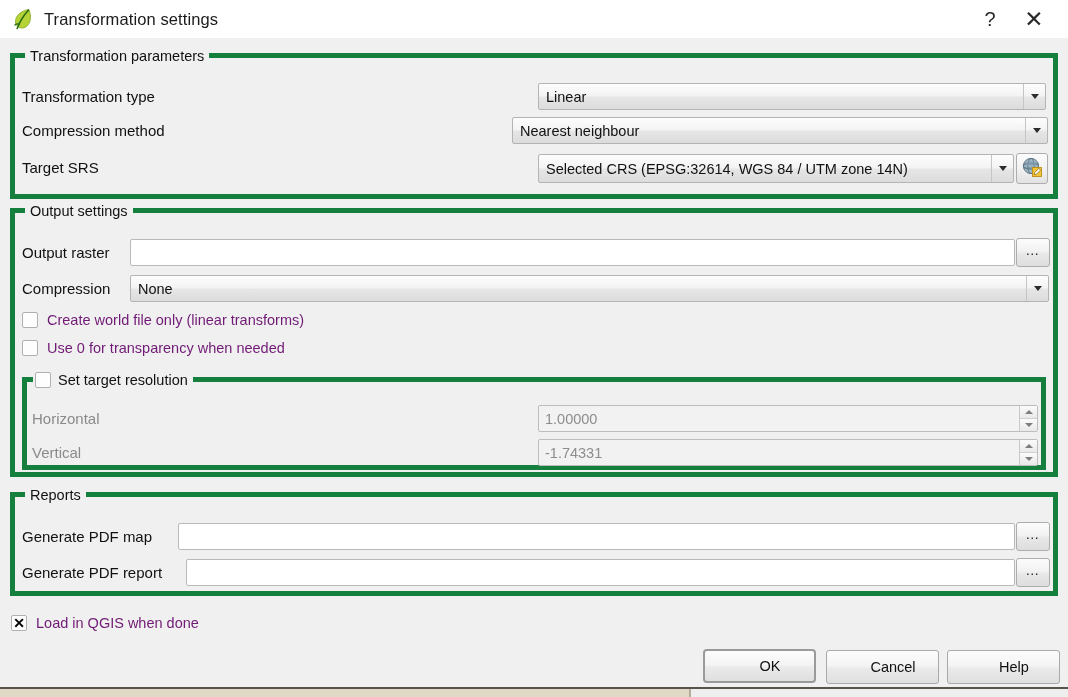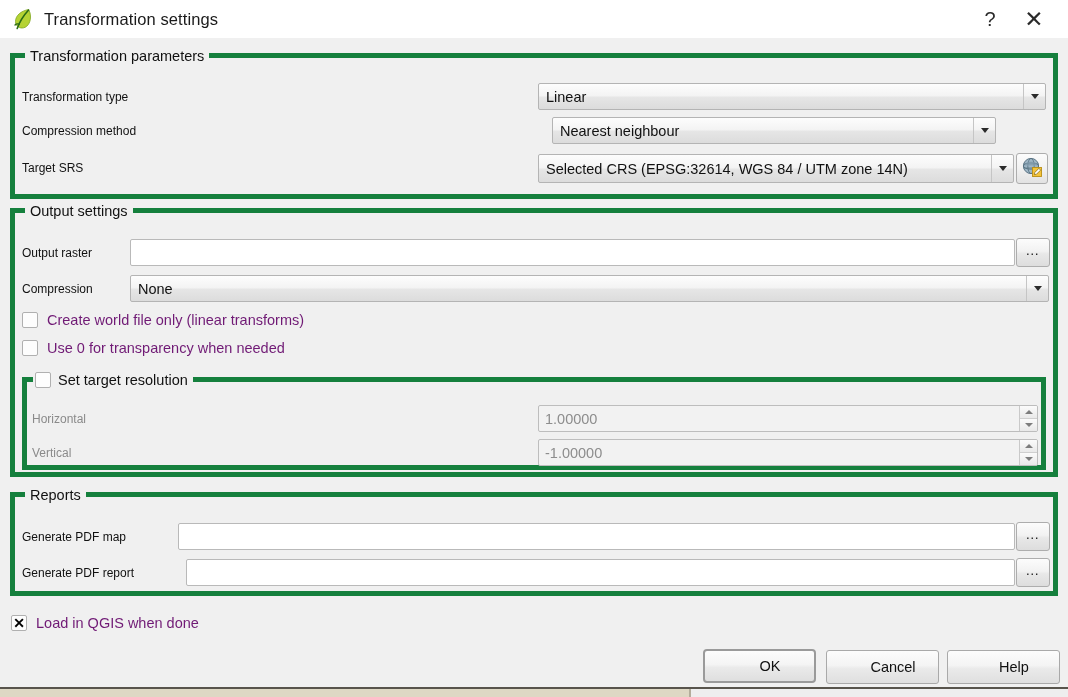--- a/index.html
+++ b/index.html
@@ -85,21 +85,21 @@
     left: 6px;
     padding-left: 2px;
     display: flex;
     align-items: center;
     gap: 7px;
   }
 
   
   .lbl {
     position: absolute;
-    font-size: 12px;
+    font-size: 15px;
     color: #111111;
     white-space: nowrap;
     line-height: 20px;
   }
   .lbl.disabled { color: #8a8a8a; }
 
   
   .combo {
     position: absolute;
     box-sizing: border-box;
@@ -342,21 +342,21 @@
 
   <div class="lbl" style="left:22px; top:87px;">Transformation type</div>
   <div class="combo" style="left:538px; top:83px; width:508px;">
     <div class="combo-text">Linear</div>
     <div class="combo-arrow">
         <i></i>
       </div>
   </div>
 
   <div class="lbl" style="left:22px; top:121px;">Compression method</div>
-  <div class="combo" style="left:552px; top:117px; width:444px;">
+  <div class="combo" style="left:512px; top:117px; width:536px;">
     <div class="combo-text">Nearest neighbour</div>
     <div class="combo-arrow">
         <i></i>
       </div>
   </div>
 
   <div class="lbl" style="left:22px; top:158px;">Target SRS</div>
   <div class="combo" style="left:538px; top:154px; width:476px; height:29px;">
     <div class="combo-text">Selected CRS (EPSG:32614, WGS 84 / UTM zone 14N)</div>
     <div class="combo-arrow">
@@ -418,21 +418,21 @@
           <i class="up-a"></i>
         </span>
       <span>
           <i class="dn-a"></i>
         </span>
     </div>
   </div>
 
   <div class="lbl disabled" style="left:32px; top:443px;">Vertical</div>
   <div class="spinbox" style="left:538px; top:439px; width:500px;">
-    <div class="spin-text">-1.00000</div>
+    <div class="spin-text">-1.74331</div>
     <div class="spin-btns">
       <span class="up">
           <i class="up-a"></i>
         </span>
       <span>
           <i class="dn-a"></i>
         </span>
     </div>
   </div>
 

